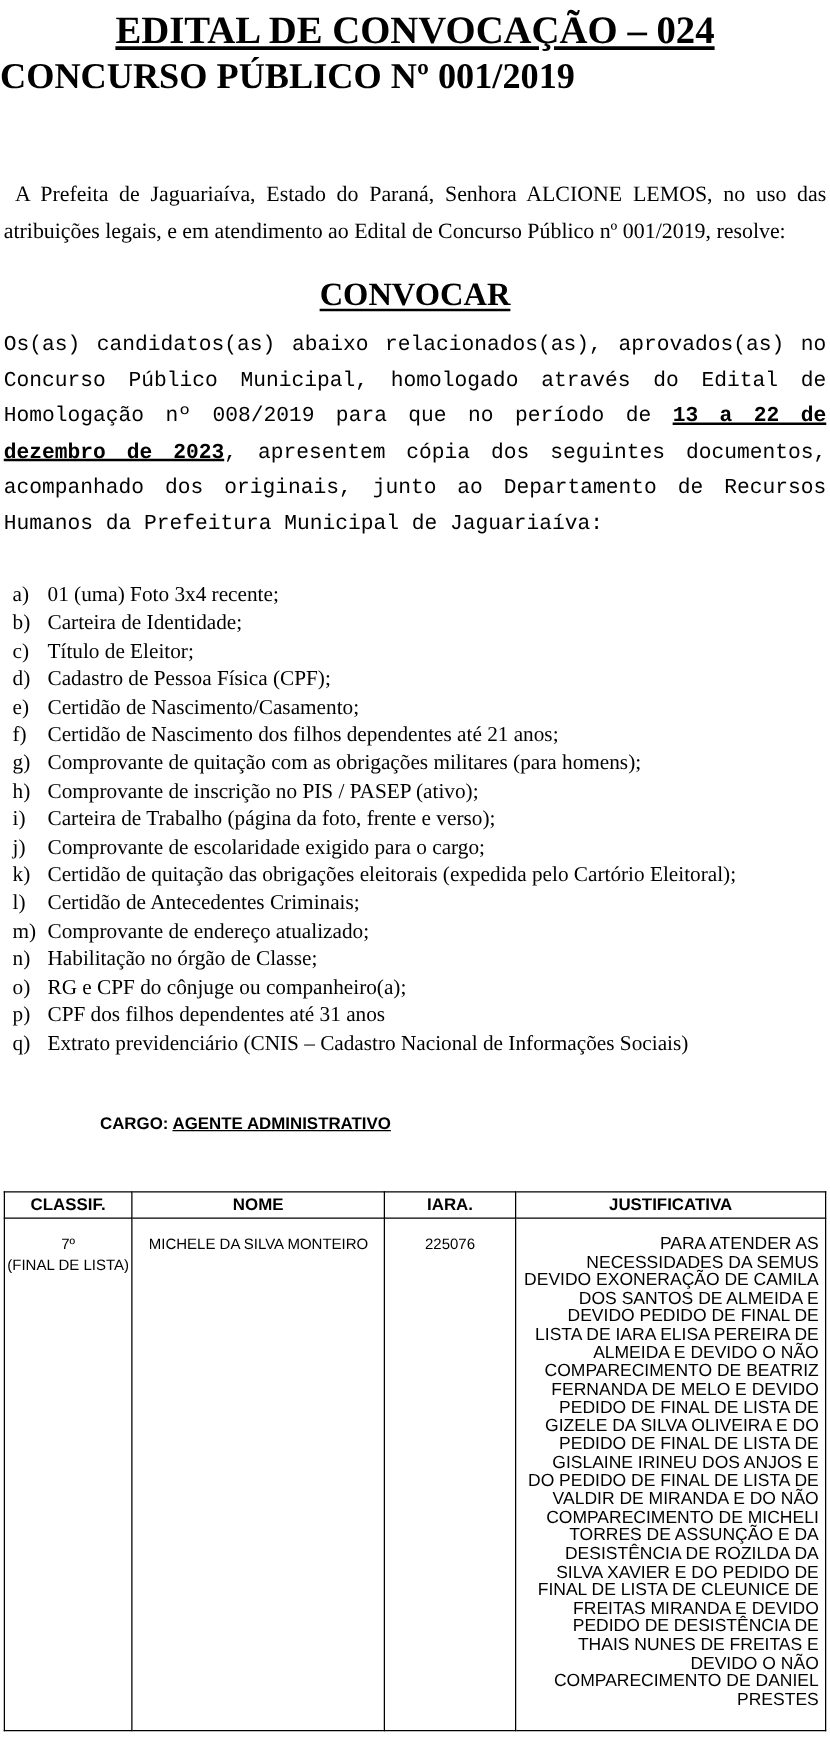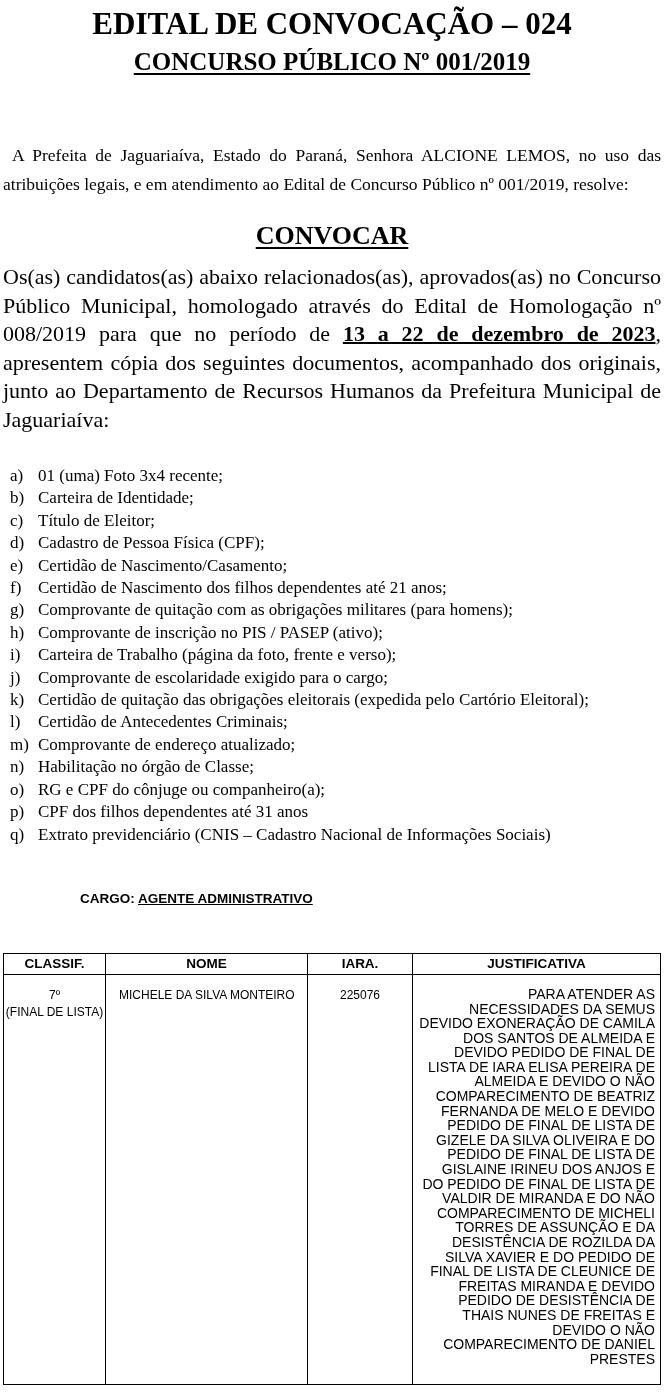--- a/index.html
+++ b/index.html
@@ -4,39 +4,40 @@
 <style>
   html, body { margin: 0; padding: 0; background: #ffffff; }
   .page {
     width: 664px; height: 1394px; overflow: hidden; position: relative;
     background: #ffffff; color: #000000;
     font-family: "Liberation Serif", serif;
   }
   .doc-title {
     margin: 4px 0 0 0; text-align: center;
     font-size: 31px; font-weight: bold; line-height: 40px;
-    text-decoration-thickness: 2.5px; text-underline-offset: 3px;
+    text-decoration: underline; text-decoration-thickness: 2.5px; text-underline-offset: 3px;
   }
   .doc-subtitle {
-    margin: 1px 0 0 0; text-align: center;
-    font-size: 25px; font-weight: bold; line-height: 33px;
-    text-decoration: underline; text-decoration-thickness: 2px; text-underline-offset: 3px;
+    margin: 1px 0 0 0; text-align: left;
+    font-size: 29px; font-weight: bold; line-height: 33px;
+    text-decoration-thickness: 2px; text-underline-offset: 3px;
   }
   .intro {
     margin: 63px 3px 0 3px; font-size: 17.5px; line-height: 28.5px;
     text-align: justify; text-indent: 9px;
   }
   .convocar {
     margin: 21px 0 0 0; text-align: center;
     font-size: 26px; font-weight: bold; line-height: 34px;
     text-decoration: underline; text-decoration-thickness: 2px; text-underline-offset: 3px;
   }
   .para2 {
-    margin: 10px 3px 0 3px; font-size: 22px; line-height: 28.5px;
+    margin: 10px 3px 0 3px; font-size: 17px; line-height: 28.5px;
     text-align: justify;
+    font-family: Liberation Mono, monospace;
   }
   .para2 .emph { font-weight: bold; text-decoration: underline; text-decoration-thickness: 2px; }
   .doc-list { margin: 31px 3px 0 3px; font-size: 17px; line-height: 22.4px; }
   .doc-item { display: flex; }
   .doc-letter { flex: none; width: 28px; padding-left: 7px; }
   .doc-text { flex: 1; }
   .cargo-line {
     margin: 45px 0 0 80px;
     font-family: "Liberation Sans", sans-serif;
     font-size: 13.5px; font-weight: bold;

